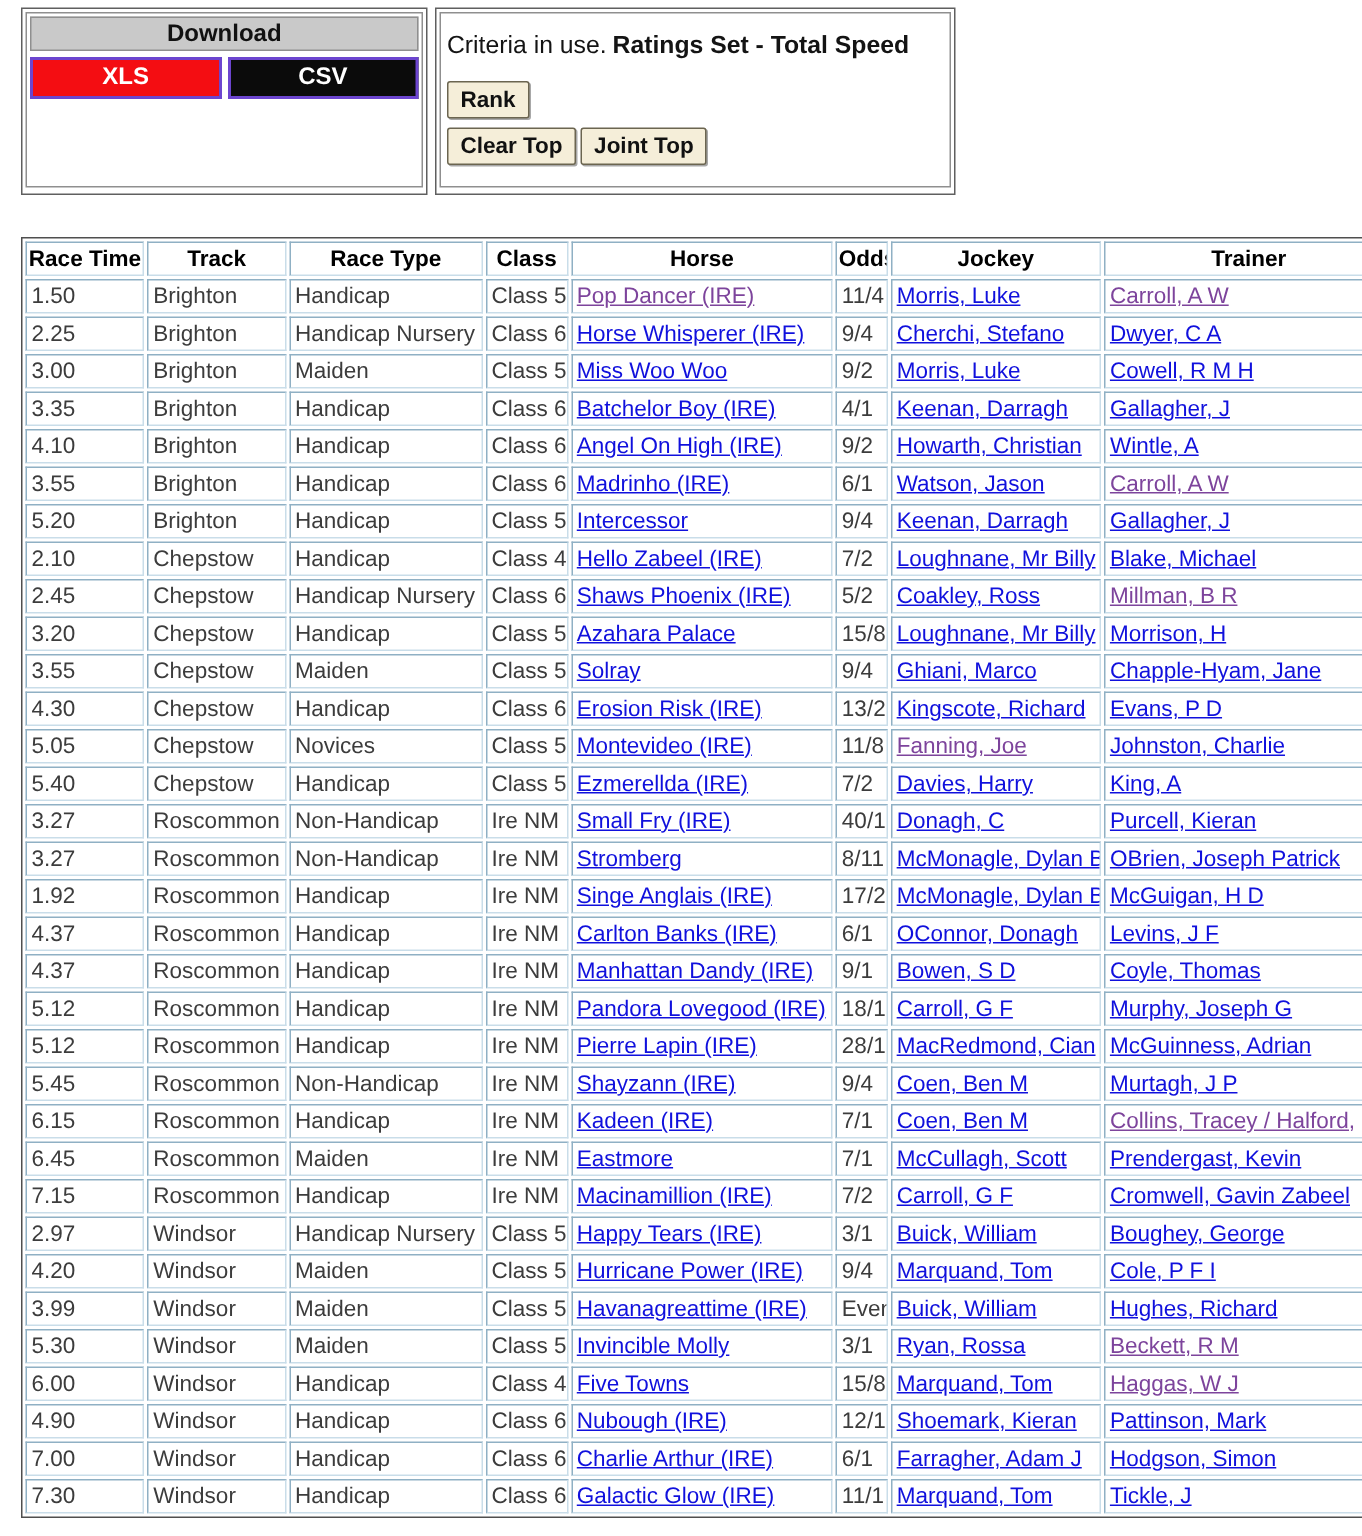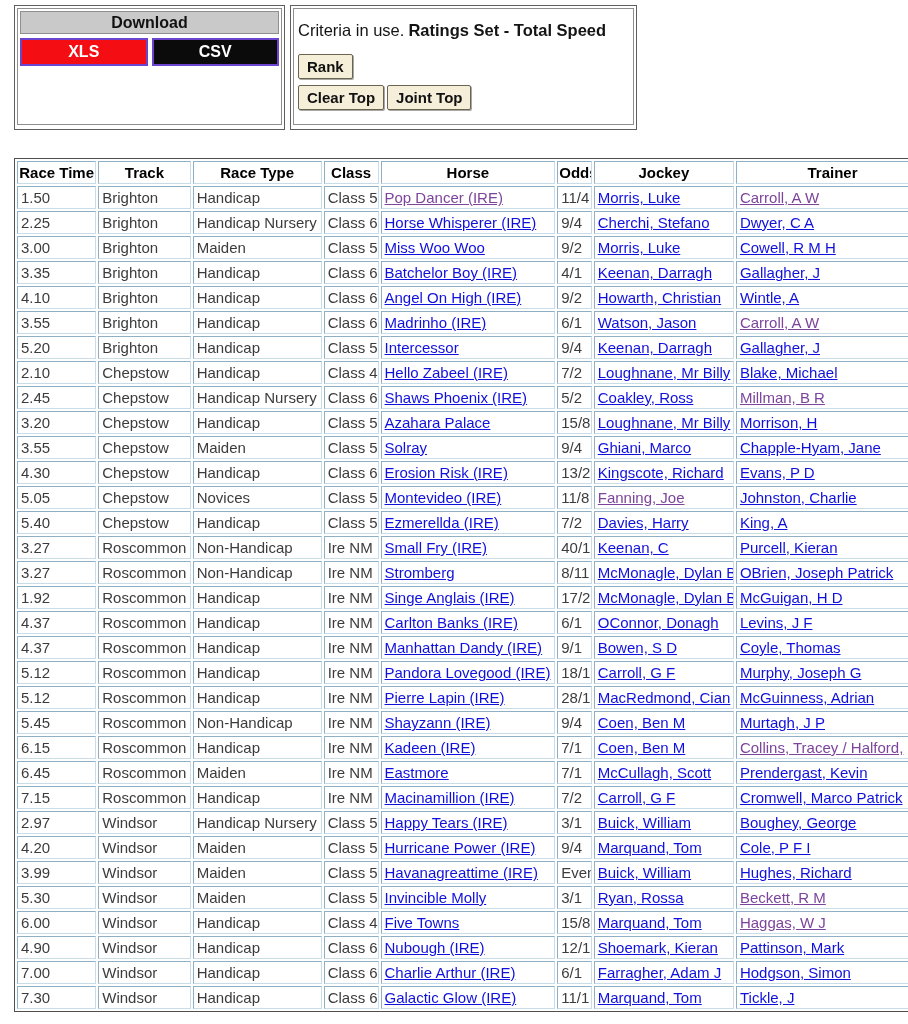--- a/index.html
+++ b/index.html
@@ -259,21 +259,21 @@
           <td><a class="lnk">Davies, Harry</a></td>
           <td><a class="lnk">King, A</a></td>
         </tr>
         <tr>
           <td>3.27</td>
           <td>Roscommon</td>
           <td>Non-Handicap</td>
           <td>Ire NM</td>
           <td><a class="lnk">Small Fry (IRE)</a></td>
           <td>40/1</td>
-          <td><a class="lnk">Keenan, C</a></td>
+          <td><a class="lnk">Donagh, C</a></td>
           <td><a class="lnk">Purcell, Kieran</a></td>
         </tr>
         <tr>
           <td>3.27</td>
           <td>Roscommon</td>
           <td>Non-Handicap</td>
           <td>Ire NM</td>
           <td><a class="lnk">Stromberg</a></td>
           <td>8/11</td>
           <td><a class="lnk">McMonagle, Dylan B</a></td>
@@ -360,21 +360,21 @@
           <td><a class="lnk">Prendergast, Kevin</a></td>
         </tr>
         <tr>
           <td>7.15</td>
           <td>Roscommon</td>
           <td>Handicap</td>
           <td>Ire NM</td>
           <td><a class="lnk">Macinamillion (IRE)</a></td>
           <td>7/2</td>
           <td><a class="lnk">Carroll, G F</a></td>
-          <td><a class="lnk">Cromwell, Marco Patrick</a></td>
+          <td><a class="lnk">Cromwell, Gavin Zabeel</a></td>
         </tr>
         <tr>
           <td>2.97</td>
           <td>Windsor</td>
           <td>Handicap Nursery</td>
           <td>Class 5</td>
           <td><a class="lnk">Happy Tears (IRE)</a></td>
           <td>3/1</td>
           <td><a class="lnk">Buick, William</a></td>
           <td><a class="lnk">Boughey, George</a></td>

